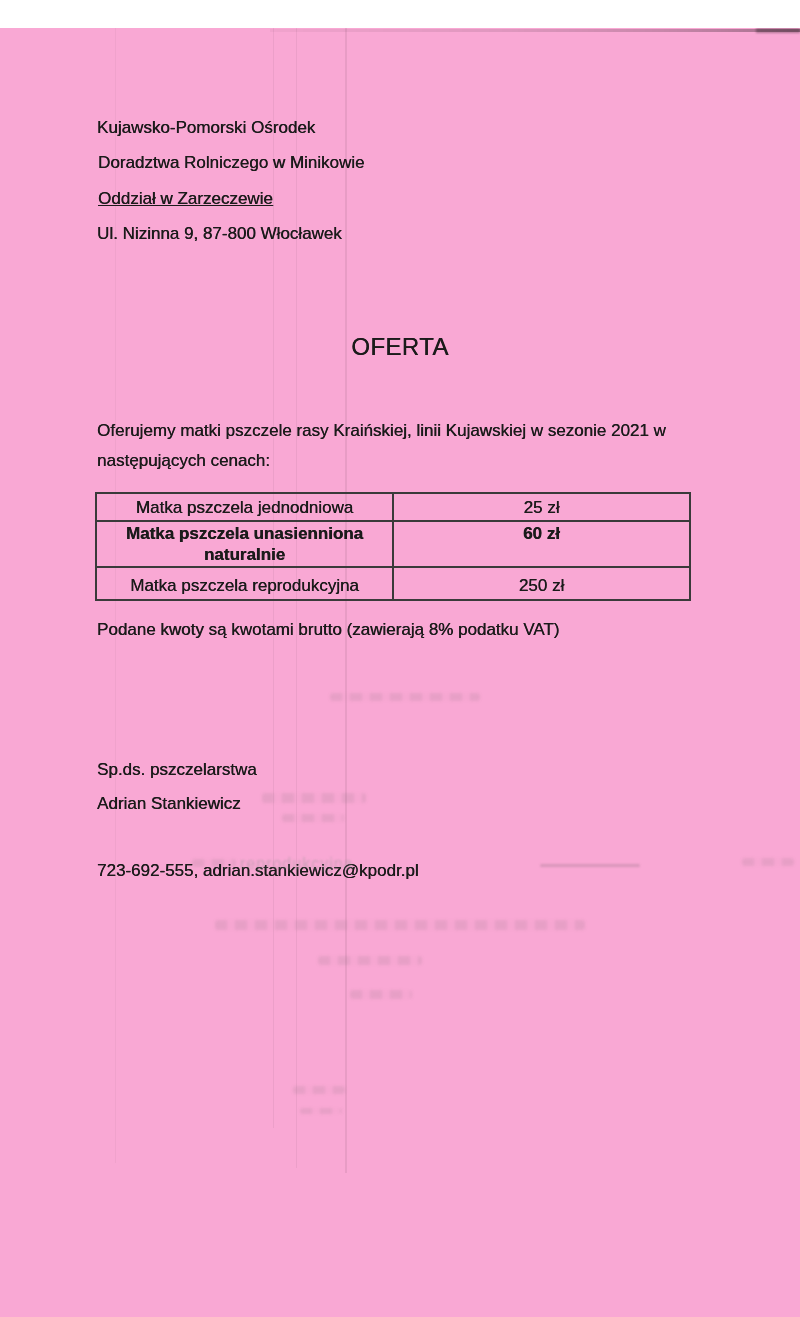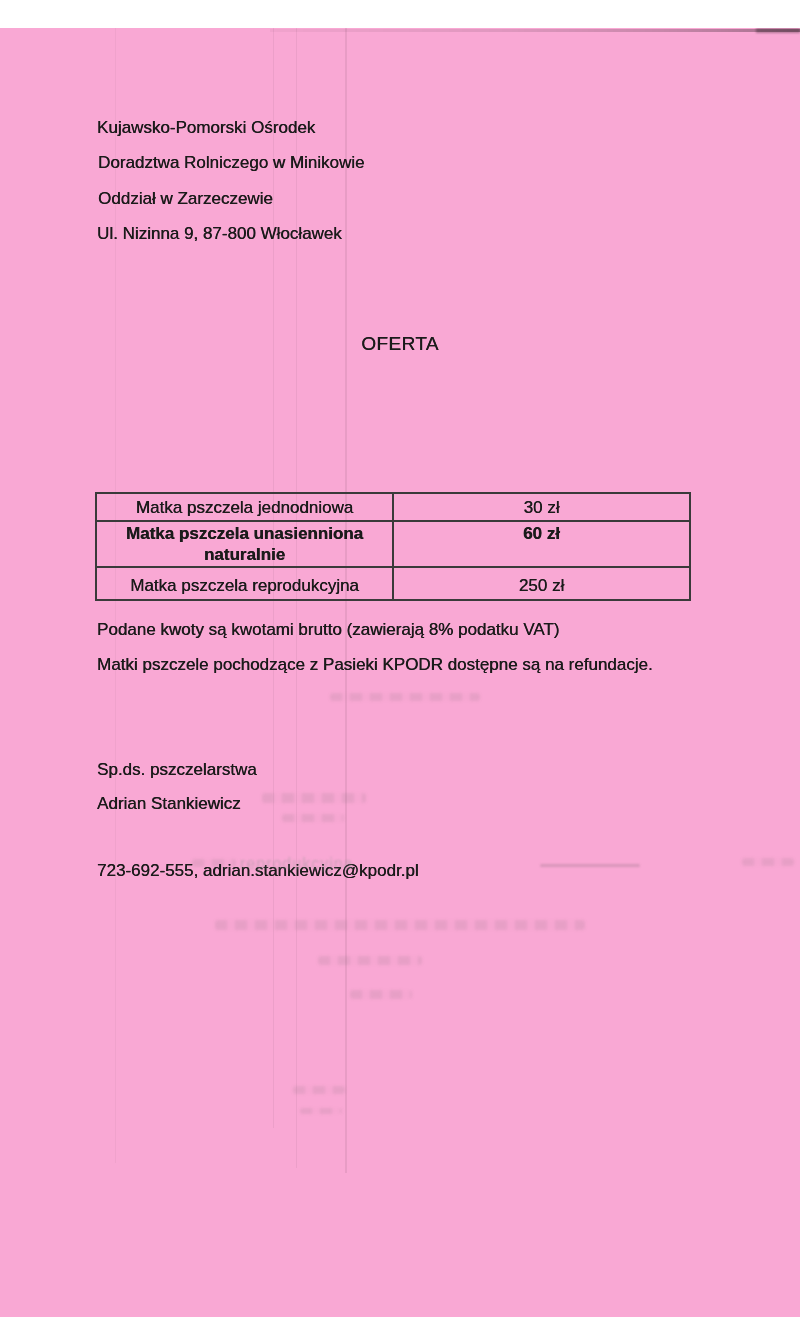--- a/index.html
+++ b/index.html
@@ -74,29 +74,29 @@
     font-size: 16px;
     letter-spacing: 1px;
     color: rgba(150,150,150,0.45);
     filter: blur(1.1px);
     white-space: nowrap;
   }
 
   
   .addr-1 { left: 97px; top: 89px; }
   .addr-2 { left: 98px; top: 124px; }
-  .addr-3 { left: 98px; top: 160px; }
+  .addr-3 { left: 98px; top: 160px; text-decoration: underline; }
   .addr-4 { left: 97px; top: 195px; text-align: right; }
 
   .doc-title {
     position: absolute;
     left: 0; top: 305px;
     width: 800px;
     text-align: center;
-    font-size: 19px;
+    font-size: 24px;
     letter-spacing: 0.4px;
     text-shadow: 0.35px 0 0 currentColor;
   }
 
   .intro {
     position: absolute;
     left: 97px; top: 371px;
     font-size: 17px;
     line-height: 30px;
     text-shadow: 0.35px 0 0 currentColor;
@@ -145,44 +145,47 @@
 
   <div class="addr">
     <div class="txt addr-1">Kujawsko-Pomorski Ośrodek</div>
     <div class="txt addr-2">Doradztwa Rolniczego w Minikowie</div>
     <div class="txt addr-3">Oddział w Zarzeczewie</div>
     <div class="txt addr-4">Ul. Nizinna 9, 87-800 Włocławek</div>
   </div>
 
   <div class="doc-title">OFERTA</div>
 
+  <p class="intro">
+    <span>Oferujemy matki pszczele rasy Kraińskiej, linii Kujawskiej w sezonie 2021 w</span>
+    <span>następujących cenach:</span>
+  </p>
 
   <table class="price-table">
     <colgroup>
         <col class="c-item">
         <col class="c-price">
       </colgroup>
     <tbody>
       <tr class="r1">
         <td class="item">Matka pszczela jednodniowa</td>
-        <td class="price">30 zł</td>
+        <td class="price">25 zł</td>
       </tr>
       <tr class="r2">
         <td class="item">Matka pszczela unasienniona naturalnie</td>
         <td class="price">60 zł</td>
       </tr>
       <tr class="r3">
         <td class="item">Matka pszczela reprodukcyjna</td>
         <td class="price">250 zł</td>
       </tr>
     </tbody>
   </table>
 
   <div class="txt note-1">Podane kwoty są kwotami brutto (zawierają 8% podatku VAT)</div>
-  <div class="txt note-2">Matki pszczele pochodzące z Pasieki KPODR dostępne są na refundacje.</div>
 
   <div class="sig">
     <div class="txt sig-role">Sp.ds. pszczelarstwa</div>
     <div class="txt sig-name">Adrian Stankiewicz</div>
     <div class="txt sig-contact">723-692-555, adrian.stankiewicz@kpodr.pl</div>
   </div>
 
   <div class="ghost-word">reprodukcyjna</div>
   <div class="smudge smudge-pre"></div>
   <div class="smudge smudge-a"></div>

